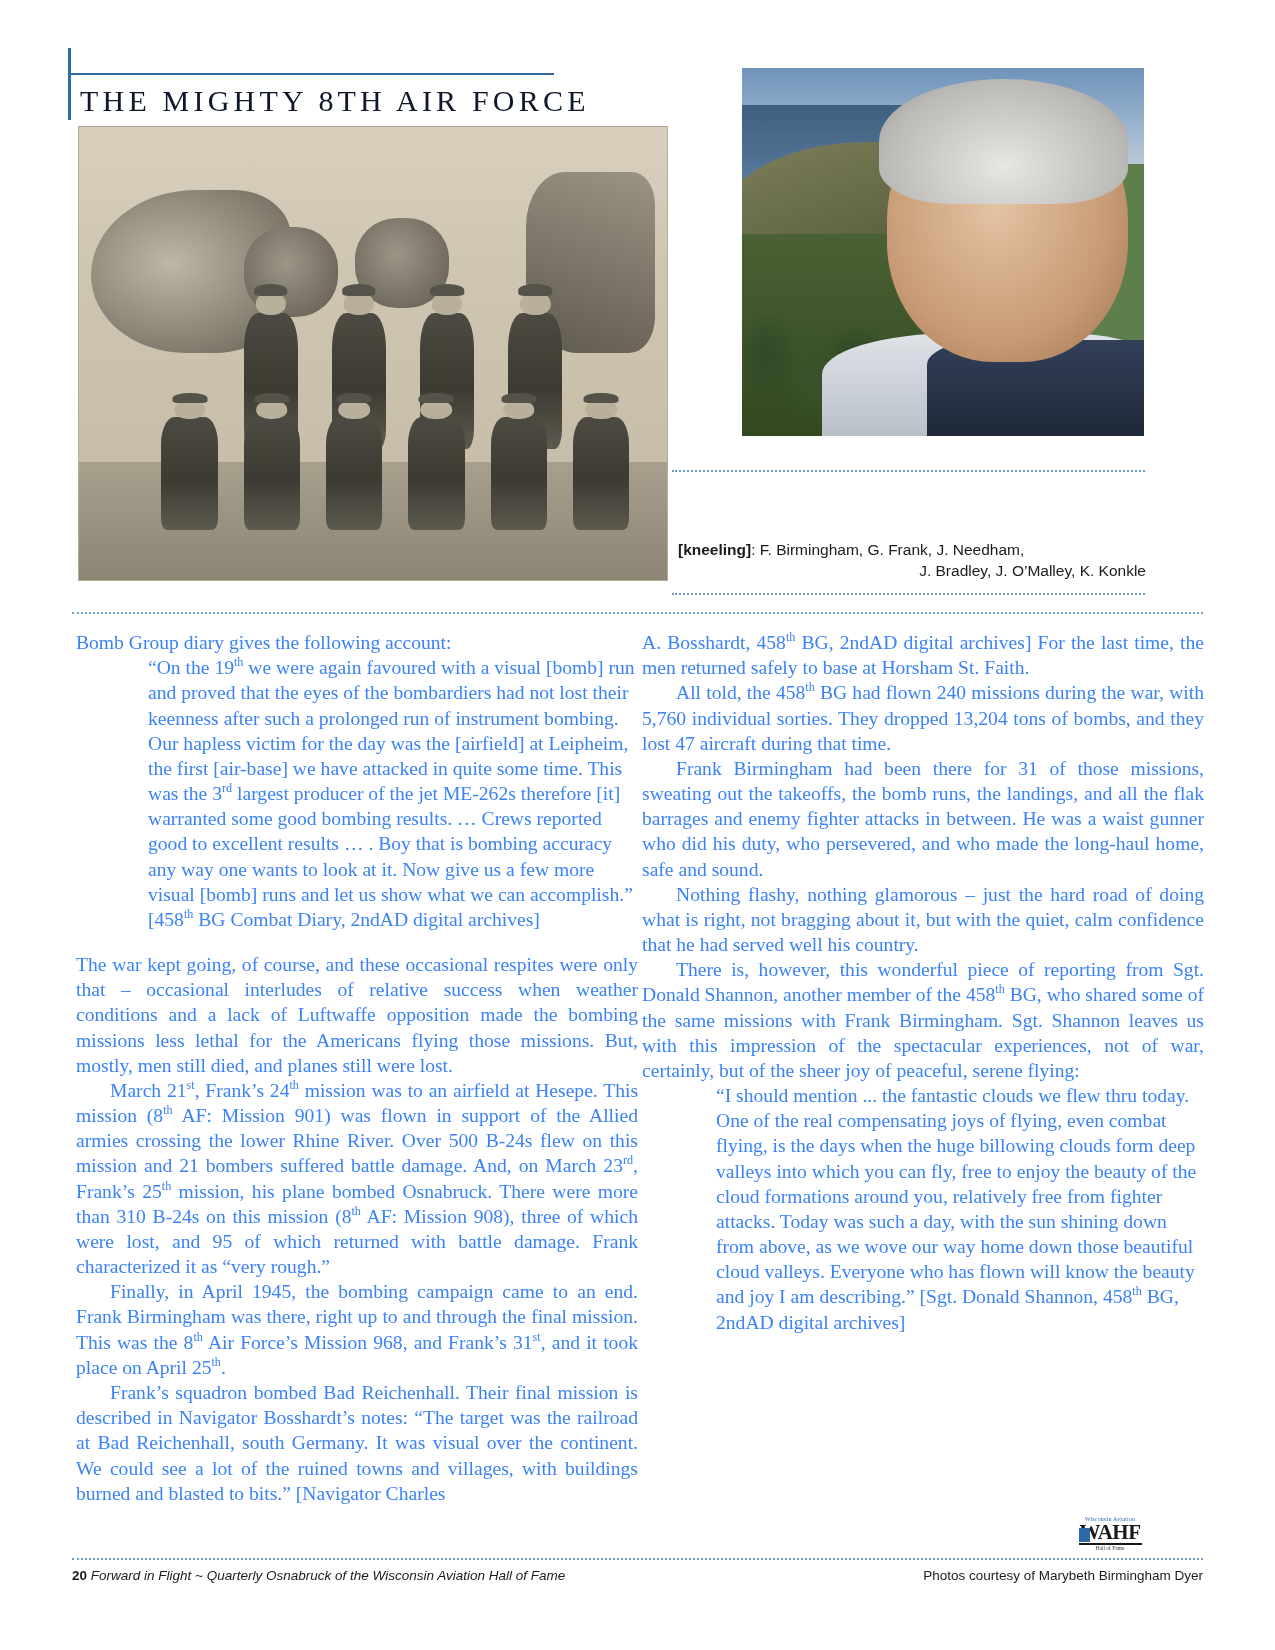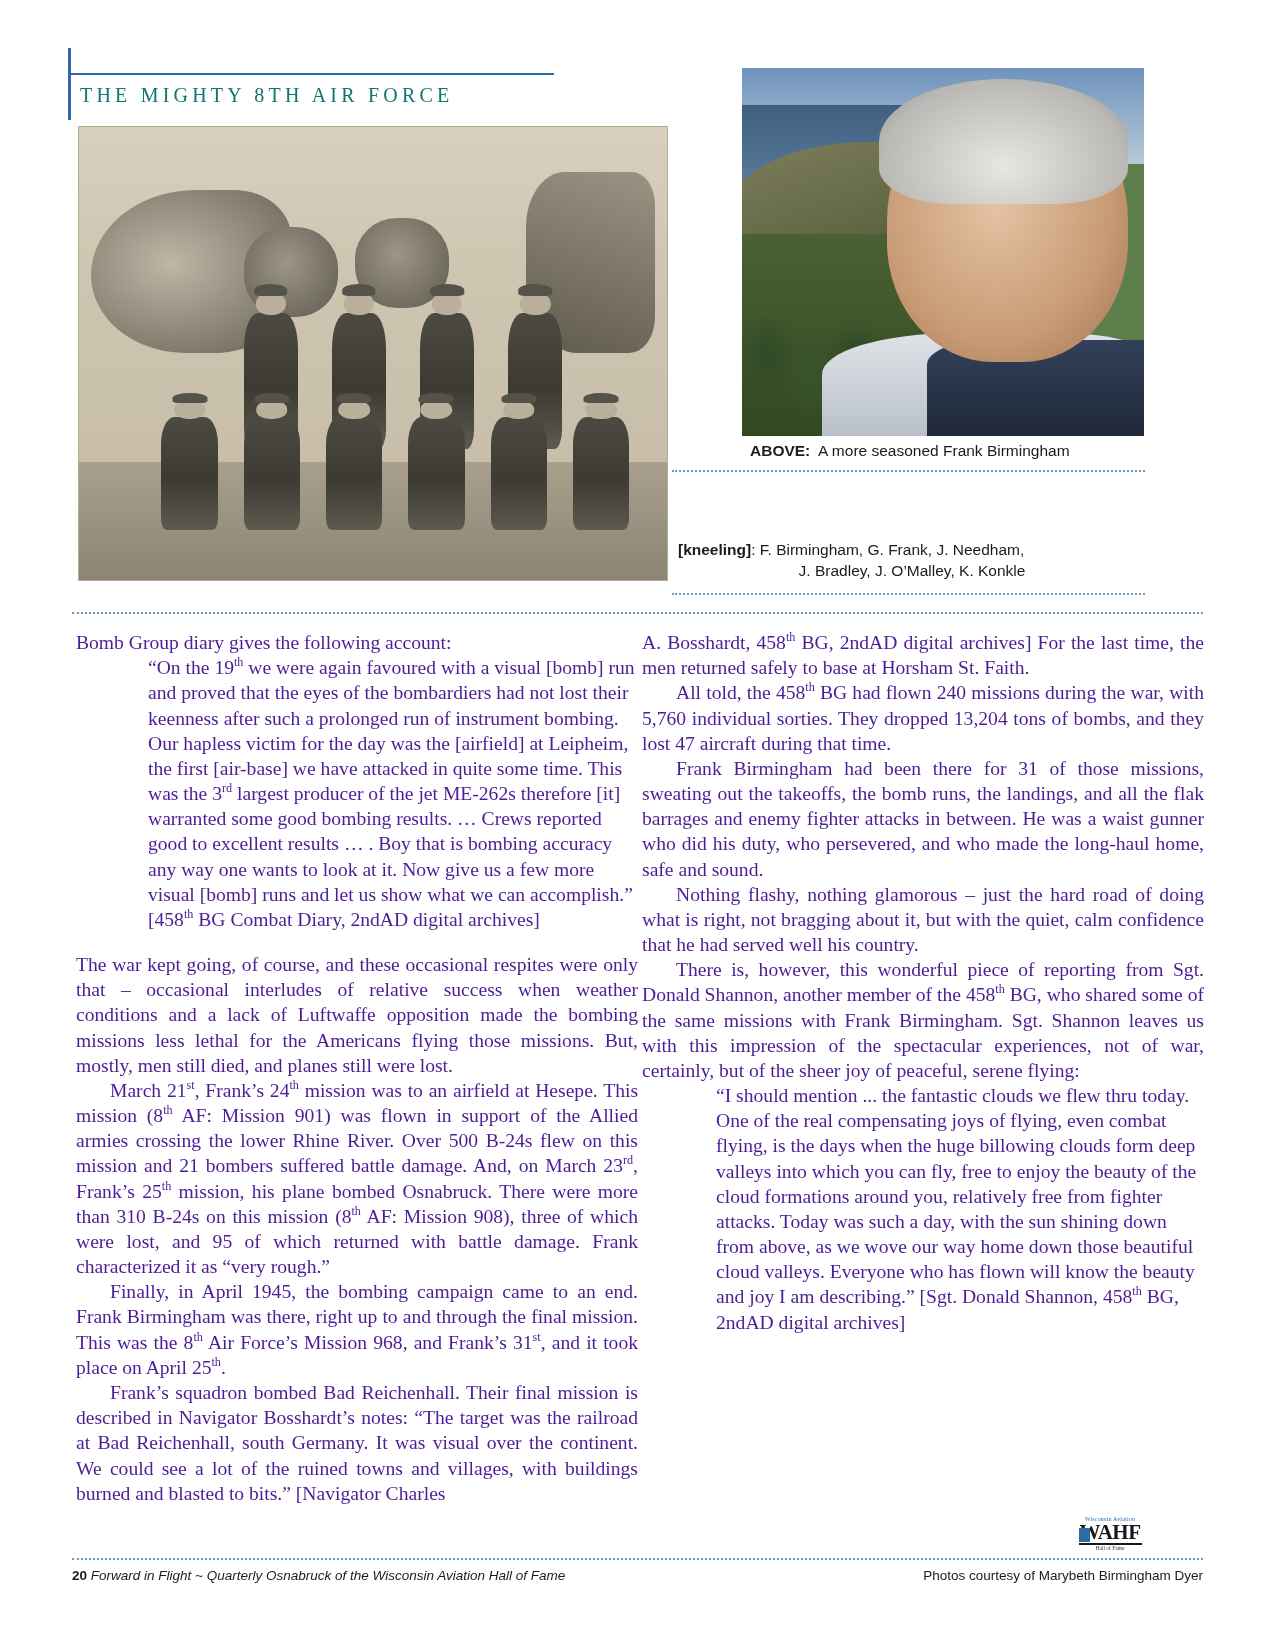--- a/index.html
+++ b/index.html
@@ -36,23 +36,23 @@
   .header-hrule {
     position: absolute;
     left: 0; top: 25px;
     width: 486px; height: 2px;
     background: #2e6aa8;
   }
   .header-title {
     position: absolute;
     left: 12px; top: 36px;
     font-family: "Liberation Serif", "DejaVu Serif", serif;
-    font-size: 20px;
+    font-size: 30px;
     letter-spacing: 4.2px;
-    color: #0f766e;
+    color: #0f172a;
     white-space: nowrap;
   }
 
   
   .crew-photo {
     position: absolute;
     left: 78px; top: 126px;
     width: 590px; height: 455px;
     background: #cdc4b0;
     overflow: hidden;
@@ -197,32 +197,32 @@
   .cap-left {
     left: 678px; top: 483px;
     width: 472px;
   }
   .cap-left .l1 { font-weight:bold; }
   .cap-left .l2 { }
   .cap-kneel {
     left: 678px; top: 540px;
     width: 472px;
   }
-  .cap-kneel .k2 { text-align:center; padding-right: 4px; }
+  .cap-kneel .k2 { text-align:right; padding-right: 4px; }
   b { font-weight:bold; }
 
   
   .col {
     position:absolute;
     top: 630px;
     width: 562px;
     font-size: 19.6px;
     line-height: 1.285;
     text-align: justify;
-    color:#4c1d95;
+    color:#3b82f6;
   }
   .col-left  { left: 76px; }
   .col-right { left: 642px; }
 
   .col p { margin: 0; }
   .p-indent { text-indent: 34px; }
   .p-noindent { text-indent: 0; }
   .quote {
     margin: 18px 0 0 0;
     padding-left: 72px;
@@ -324,24 +324,20 @@
     <div class="pp-sky"></div>
     <div class="pp-water"></div>
     <div class="pp-hill"></div>
     <div class="pp-trees"></div>
     <div class="pp-shirt"></div>
     <div class="pp-jacket2"></div>
     <div class="pp-head"></div>
     <div class="pp-hair"></div>
   </div>
 
-  <div class="cap-block cap-above">
-    <b>ABOVE:</b>&nbsp;
-    <span>A more seasoned Frank Birmingham</span>
-  </div>
 
   <div class="cap-rule rule-1"></div>
 
 
   <div class="cap-block cap-kneel">
     <div>
       <b>[kneeling]</b><span>:  F. Birmingham, G. Frank, J. Needham,</span>
     </div>
     <div class="k2">J. Bradley, J. O’Malley, K. Konkle</div>
   </div>

